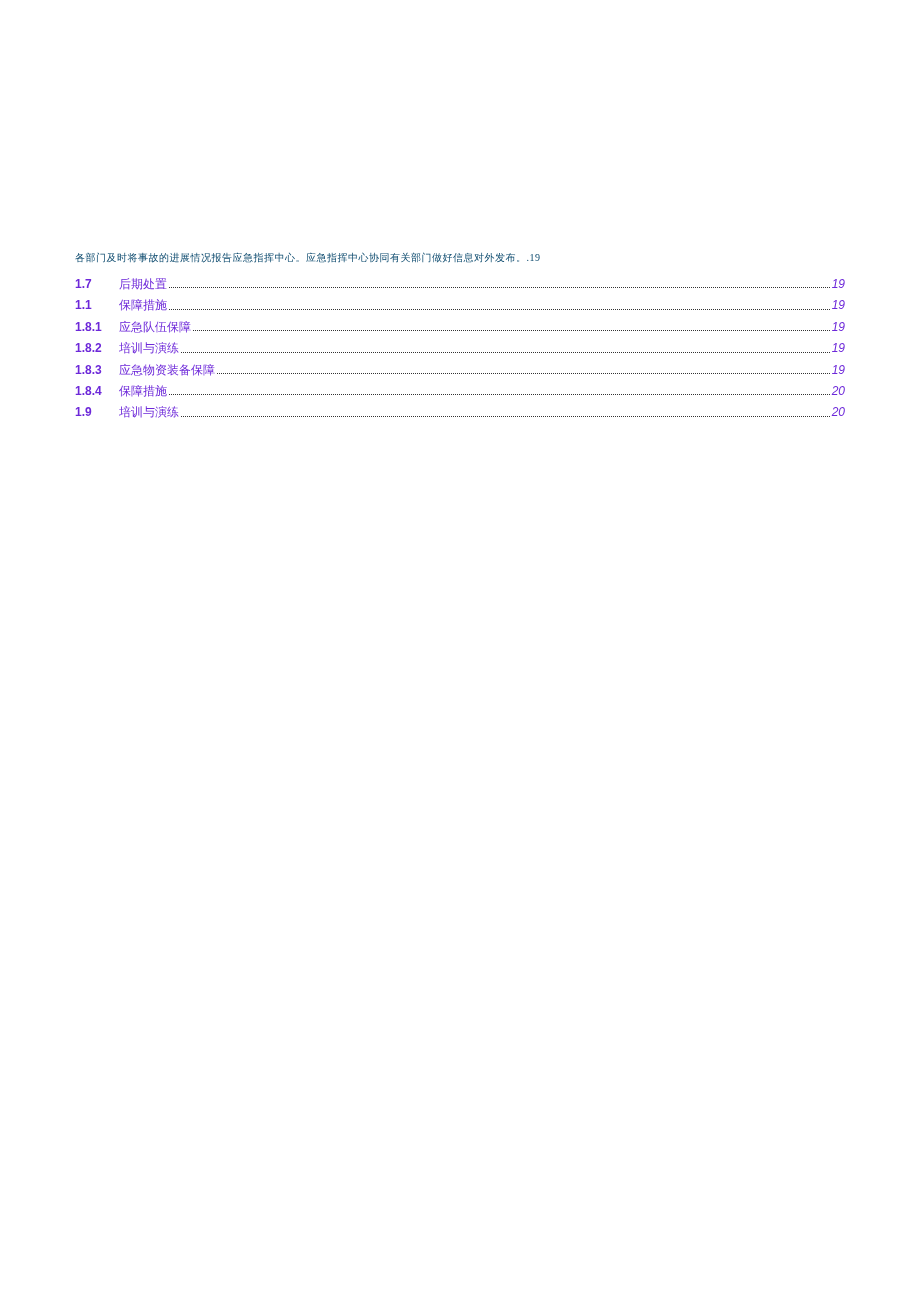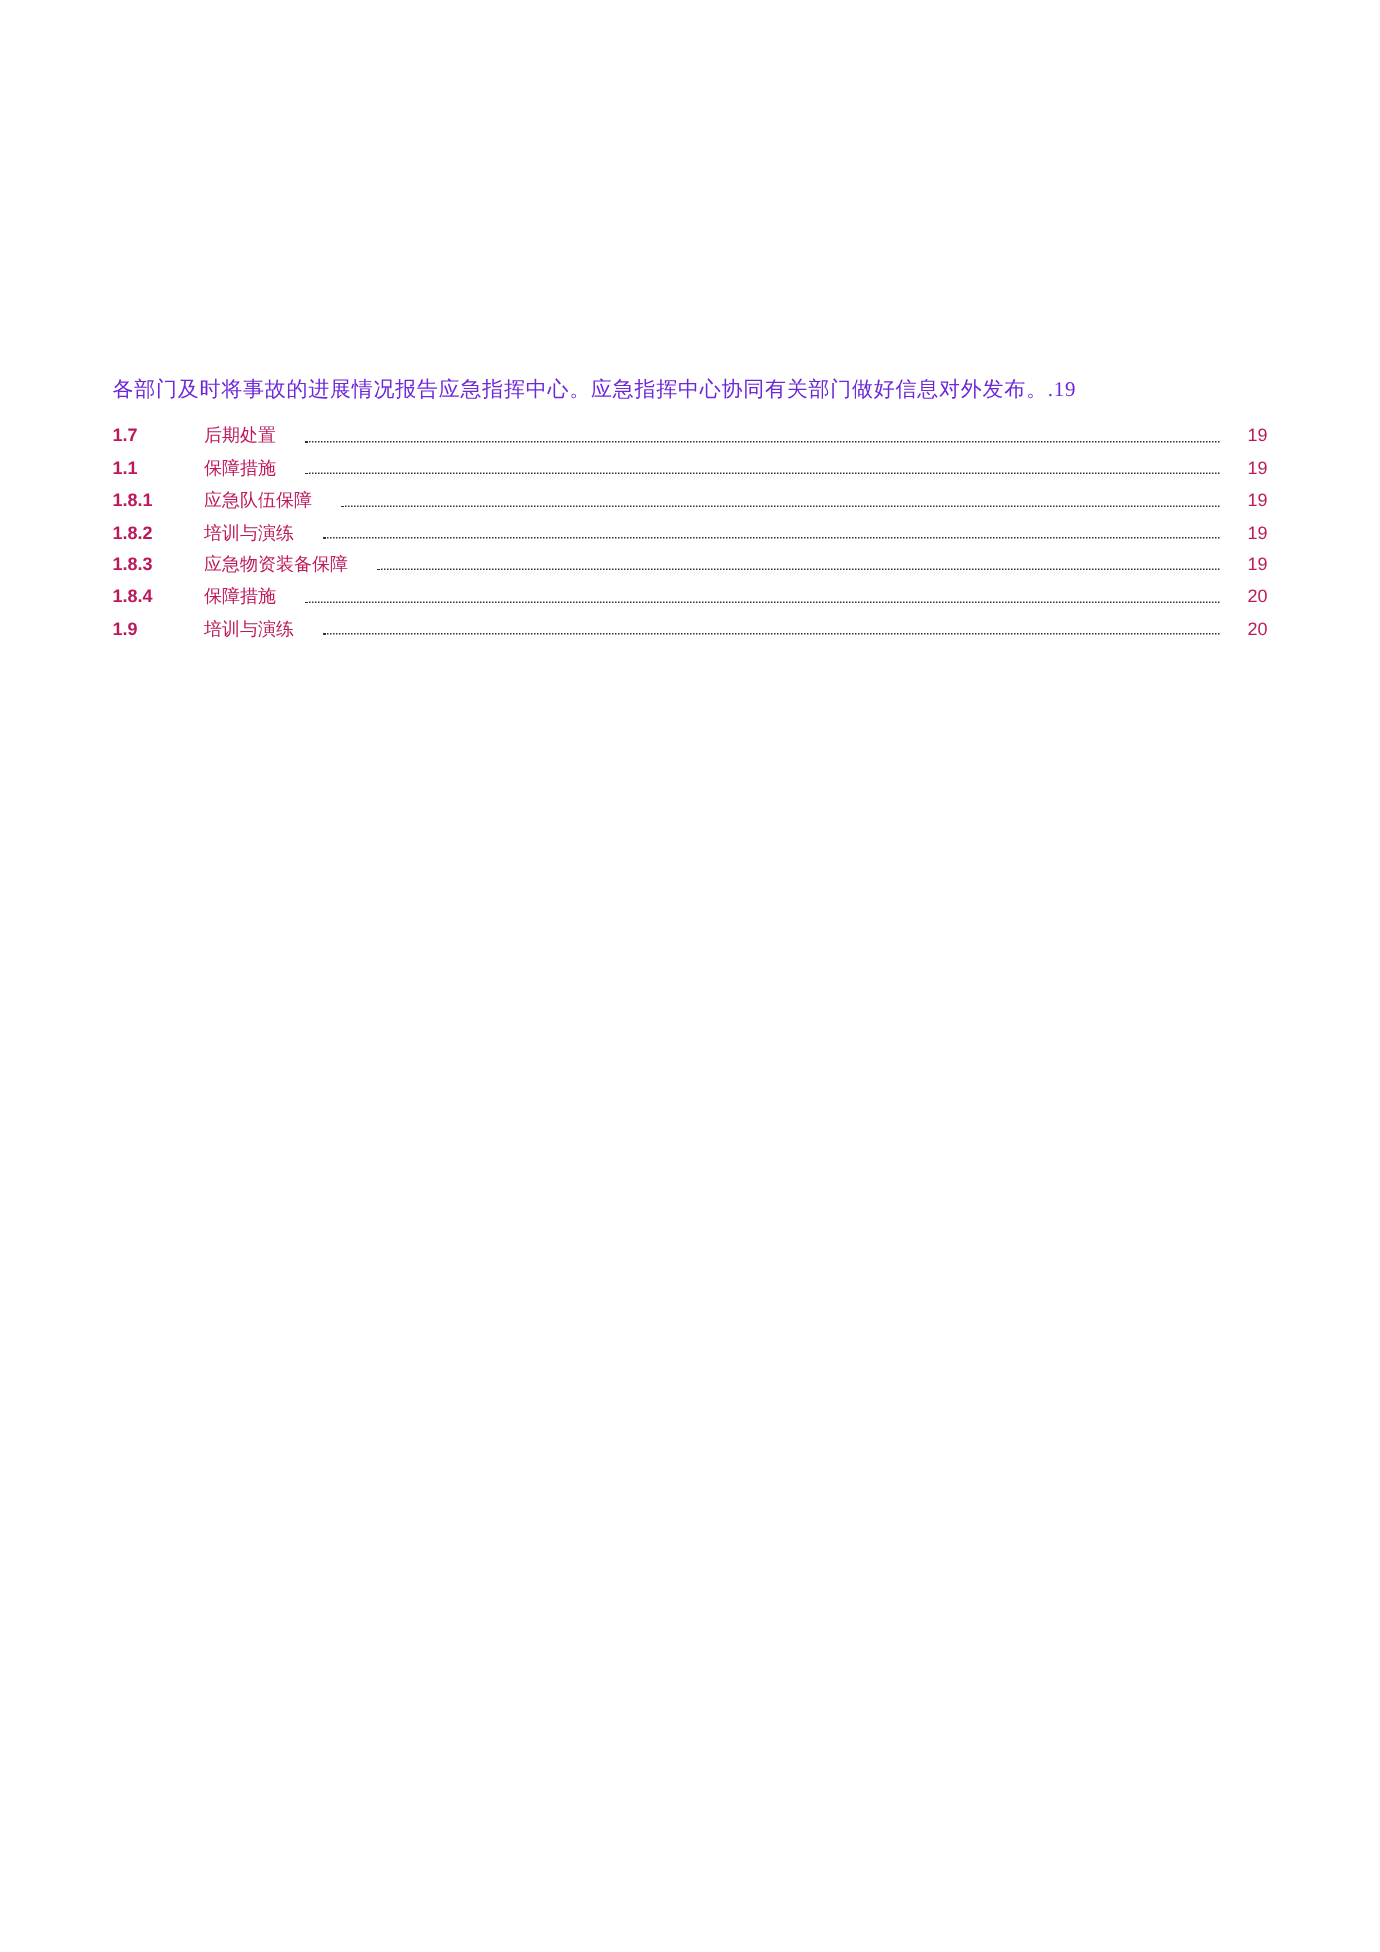--- a/index.html
+++ b/index.html
@@ -11,37 +11,36 @@
       width: 920px;
       height: 1301px;
       background: #ffffff;
       font-family: "SimSun", "宋体", serif;
       position: relative;
     }
     .page {
       padding: 250px 75px 0 75px;
     }
     .intro-text {
-      font-size: 14px;
-      color: #6d28d9;
+      font-size: 10px;
+      color: #0c4a6e;
       line-height: 1.6;
       margin-bottom: 8px;
       letter-spacing: 0.5px;
     }
     .toc-list {
       width: 100%;
     }
     .toc-row {
       display: flex;
       align-items: baseline;
       font-size: 12px;
-      color: #be185d;
+      color: #6d28d9;
       line-height: 1.7;
       margin-bottom: 1px;
-      gap: 17px;
     }
     .toc-num {
       font-weight: bold;
       font-family: Arial, sans-serif;
       flex-shrink: 0;
       width: 44px;
     }
     .toc-num.sub {
       width: 44px;
     }
@@ -54,20 +53,21 @@
       margin: 0 2px 3px 2px;
       min-width: 10px;
       height: 1px;
       align-self: flex-end;
       position: relative;
       top: -3px;
     }
     .toc-page {
       flex-shrink: 0;
       font-family: Arial, sans-serif;
+      font-style: italic;
     }
   </style>
 </head>
 <body>
 
 <div class="page">
   <div class="intro-text">各部门及时将事故的进展情况报告应急指挥中心。应急指挥中心协同有关部门做好信息对外发布。.19</div>
   <div class="toc-list">
     <div class="toc-row">
       <span class="toc-num">1.7</span>

